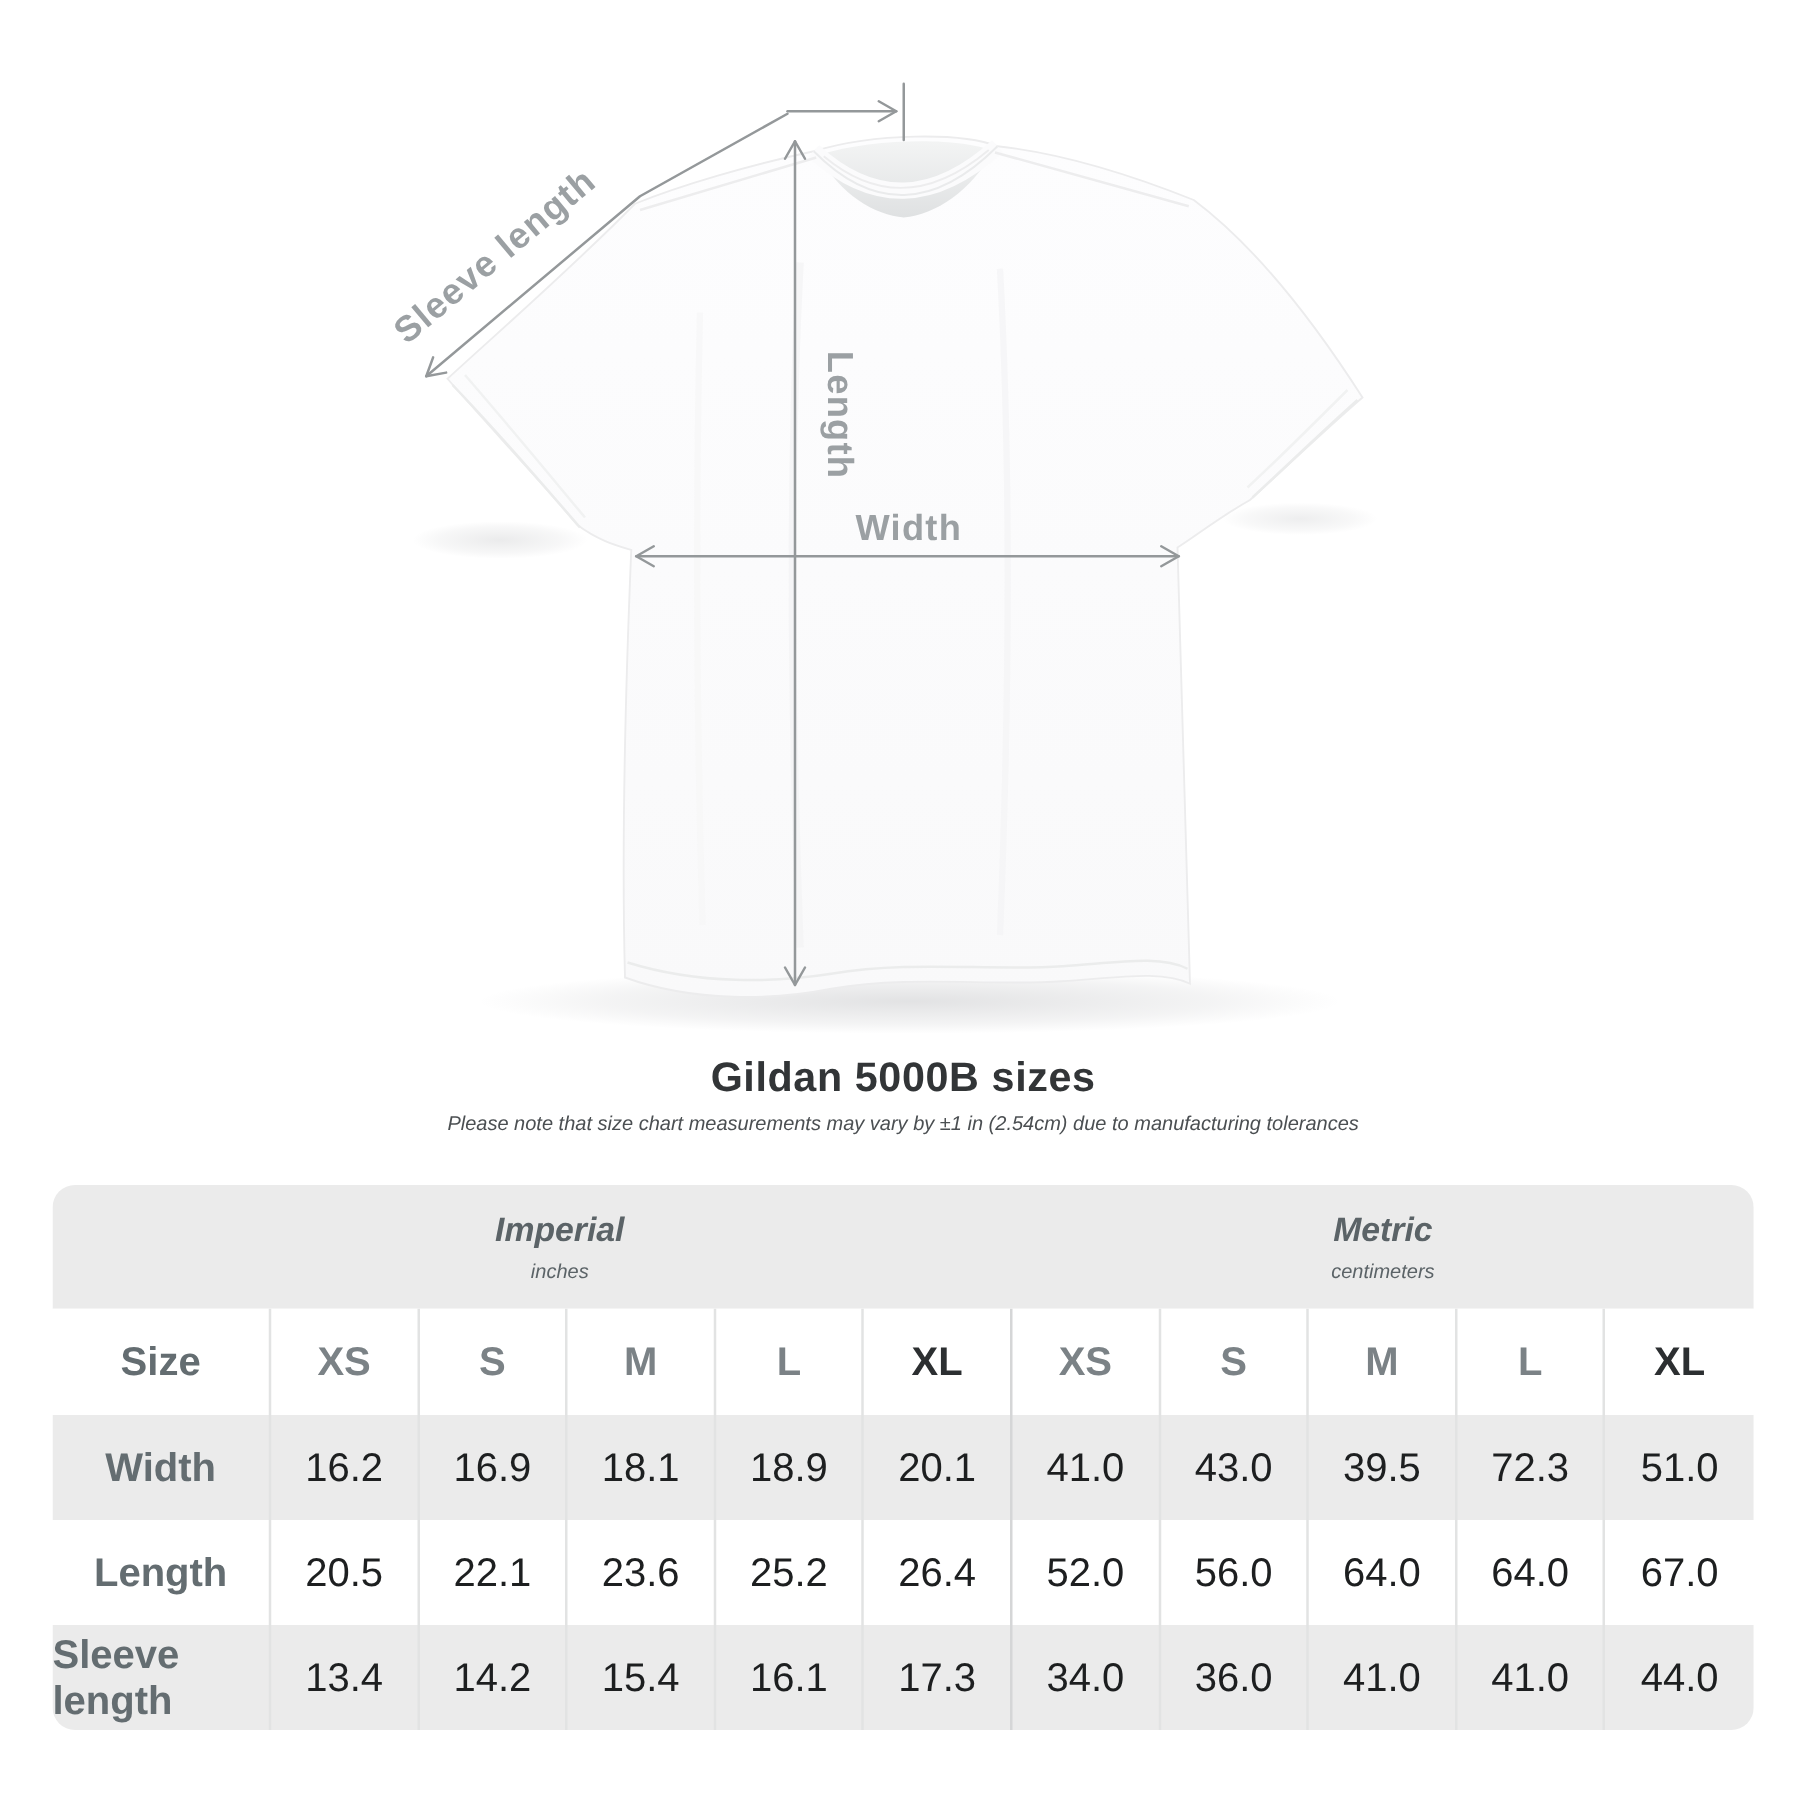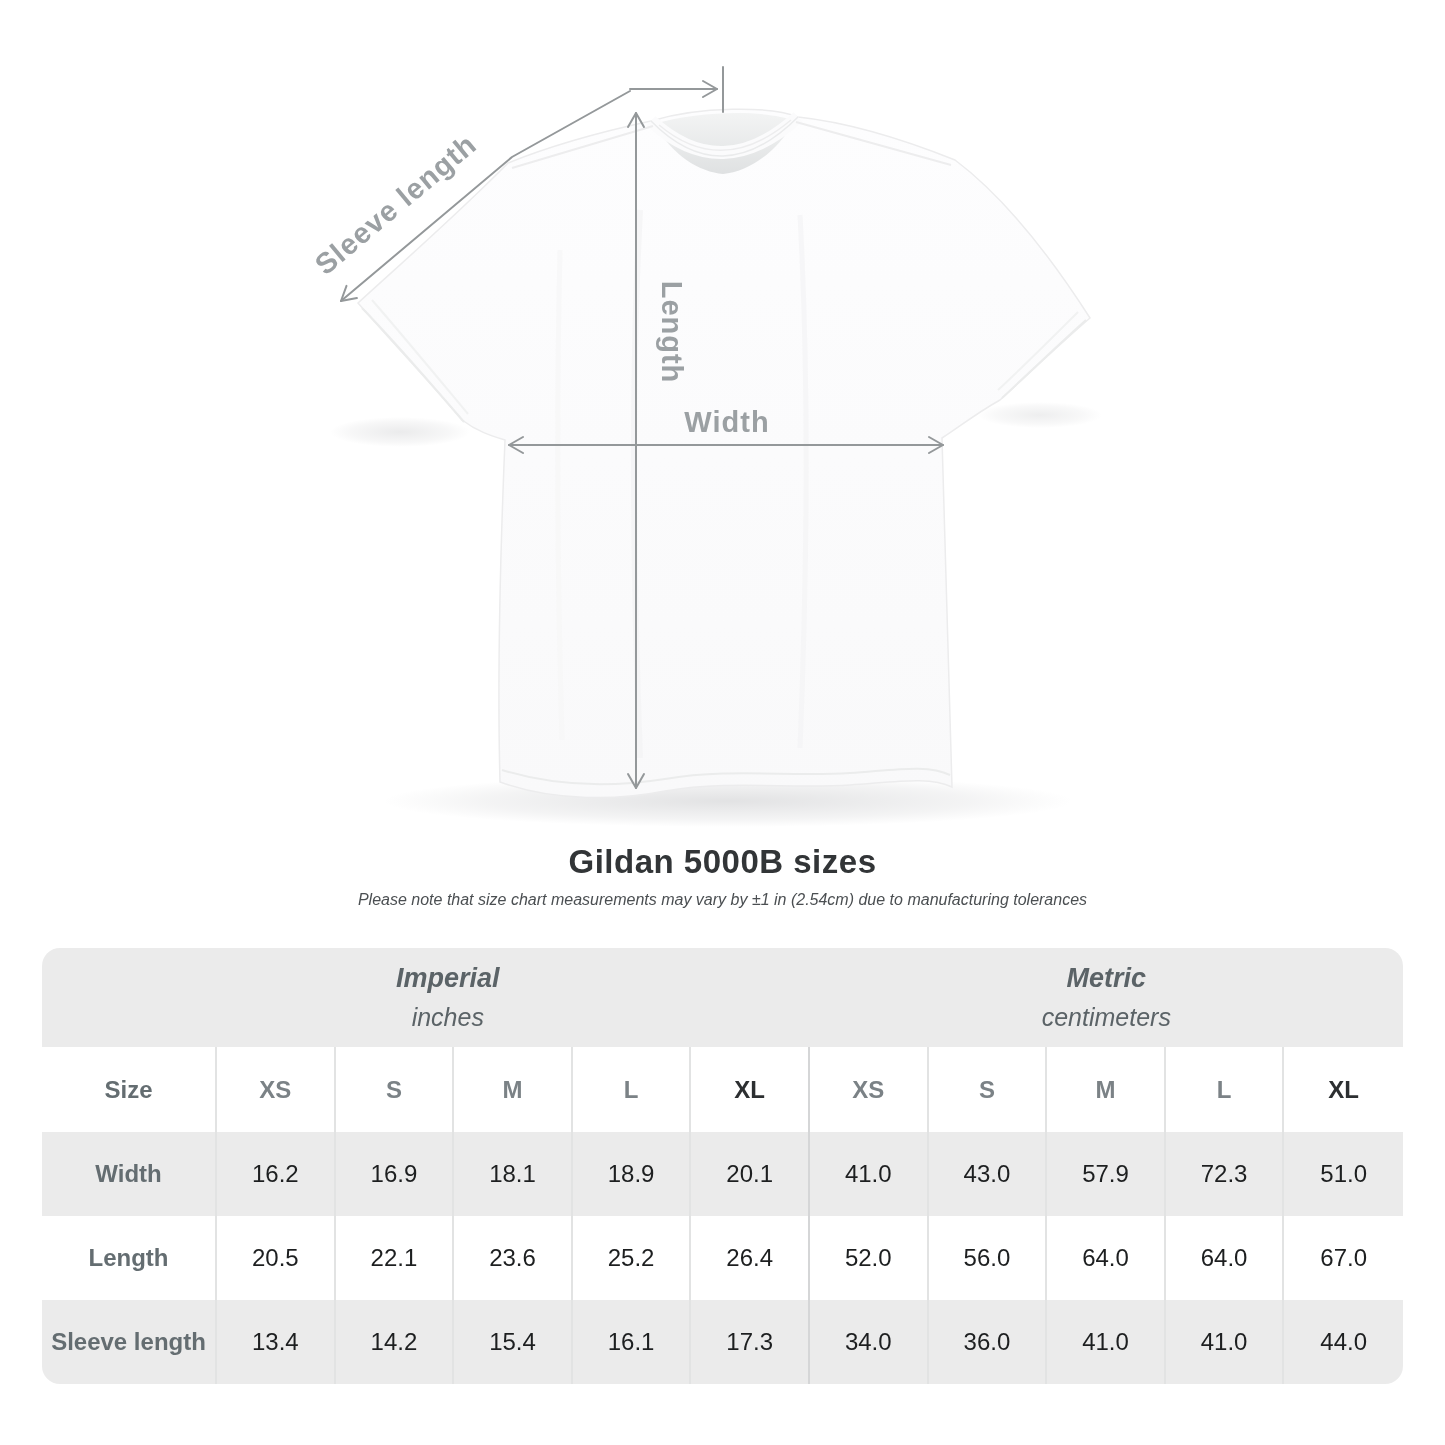--- a/index.html
+++ b/index.html
@@ -9,26 +9,26 @@
   .page-title{position:absolute;left:0;right:0;top:843px;margin:0;text-align:center;
         font-size:33px;font-weight:bold;color:#323537;letter-spacing:.5px;}
   .page-subtitle{position:absolute;left:0;right:0;top:891px;margin:0;text-align:center;
         font-style:italic;font-size:16px;color:#4b4f52;}
   .size-table{position:absolute;left:42px;top:948px;width:1361px;border-radius:18px;overflow:hidden;}
   .unit-band{display:flex;height:99px;background:var(--band);}
   .unit-group{display:flex;flex-direction:column;align-items:center;justify-content:center;gap:9px;}
   .unit-group.imperial{width:56.4%;transform:translateX(22px);}
   .unit-group.metric{width:43.6%;}
   .unit-name{font-size:27px;font-weight:bold;font-style:italic;color:var(--header-text);}
-  .unit-sub{font-size:25px;font-style:italic;color:var(--header-text);}
+  .unit-sub{font-size:16px;font-style:italic;color:var(--header-text);}
   .t-row{display:grid;grid-template-columns:175px repeat(10,1fr);height:84px;background:#fff;}
   .t-row.size{height:85px;}
   .t-row.band{background:var(--band);}
   .cell{display:flex;align-items:center;justify-content:center;
-        border-right:2px solid var(--divider);font-size:24px;color:var(--value);}
+        border-right:2px solid var(--divider);font-size:32px;color:var(--value);}
   .cell:last-child{border-right:none;}
   .cell.group-end{border-right-color:var(--group-divider);}
   .cell.lab{font-weight:bold;color:var(--row-label);}
   .cell.szl{font-weight:bold;color:var(--size-letter);}
   .cell.szl-dark{font-weight:bold;color:var(--size-letter-xl);}
   svg text{font-family:"Liberation Sans", sans-serif;}
 </style>
 </head>
 <body>
 
@@ -158,21 +158,21 @@
         </div>
         <div class="t-row band">
           <div class="cell lab">Width</div>
           <div class="cell">16.2</div>
           <div class="cell">16.9</div>
           <div class="cell">18.1</div>
           <div class="cell">18.9</div>
           <div class="cell group-end">20.1</div>
           <div class="cell">41.0</div>
           <div class="cell">43.0</div>
-          <div class="cell">57.9</div>
+          <div class="cell">39.5</div>
           <div class="cell">72.3</div>
           <div class="cell">51.0</div>
         </div>
         <div class="t-row">
           <div class="cell lab">Length</div>
           <div class="cell">20.5</div>
           <div class="cell">22.1</div>
           <div class="cell">23.6</div>
           <div class="cell">25.2</div>
           <div class="cell group-end">26.4</div>

